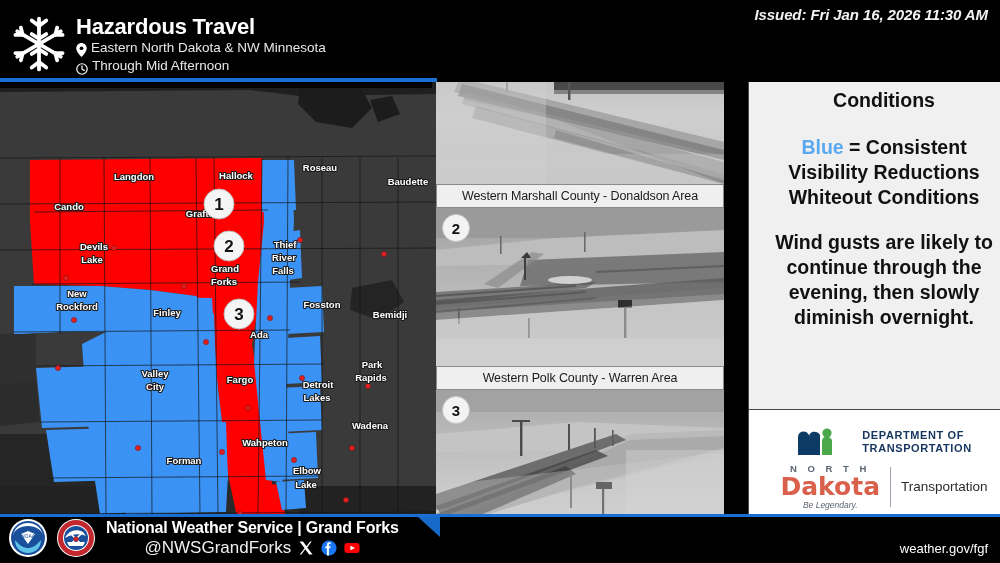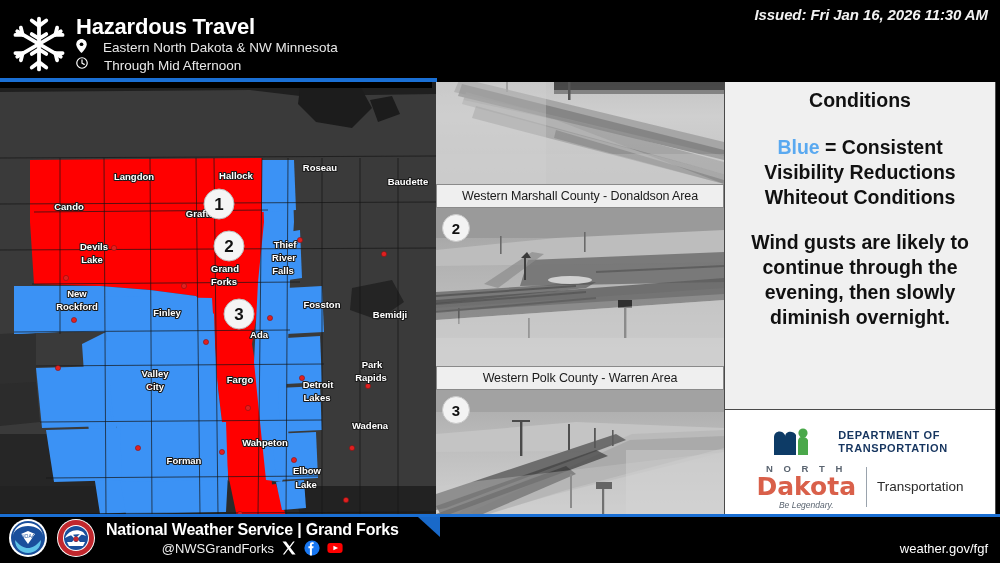--- a/index.html
+++ b/index.html
@@ -35,21 +35,21 @@
     flex: 0 0 auto;
     display: flex; align-items: center; justify-content: center;
   }
   #header-text { padding-top: 2px; }
   #title-main {
     font-size: 22px; font-weight: bold; color: #ffffff;
     letter-spacing: -0.2px; line-height: 24px;
   }
   .subline {
     font-size: 13.5px; color: #e8e8e8;
-    line-height: 18px; display: flex; align-items: flex-start; gap: 16px;
+    line-height: 18px; display: flex; align-items: flex-end; gap: 4px;
     white-space: nowrap;
   }
   .sub-ico { flex: 0 0 auto; display:inline-flex; }
   #issued {
     position: absolute; right: 12px; top: 6px;
     font-size: 15px; font-style: italic; color: #f2f2f2;
     font-weight: bold; letter-spacing: -0.1px;
   }
 
   
@@ -121,20 +121,21 @@
   #cam-accent-left {
     position: absolute; left: 434px; top: 31px;
     width: 3px; height: 32px; background: #1a6fd4; z-index: 20;
   }
 
   
   #right-panel {
     position: absolute; left: 724px; top: 36px;
     width: 272px; height: 498px;
     z-index: 12;
+    padding-left: 24px;
   }
   #legend-box {
     width: 272px; height: 374px;
     background: #f0f0f0;
     border: 1px solid #4a4a4a;
     padding: 26px 14px 10px 14px;
     text-align: center;
   }
   .legend-line {
     font-size: 19.5px; font-weight: bold; color: #111111;
@@ -194,21 +195,21 @@
   .seal { width: 40px; height: 40px; flex: 0 0 auto; }
   #nws-text-block { padding-left: 2px; }
   #nws-name {
     font-size: 16px; font-weight: bold; color: #ffffff;
     line-height: 19px; letter-spacing: -0.2px;
   }
   #nws-handle-row {
     display: flex; align-items: center; gap: 7px;
     justify-content: center; margin-top: 1px;
   }
-  #nws-handle { font-size: 13px; color: #f0f0f0; }
+  #nws-handle { font-size: 17px; color: #f0f0f0; }
   .soc { width: 16px; height: 16px; flex:0 0 auto; }
   #weather-url {
     position: absolute; right: 12px; bottom: 7px;
     font-size: 13px; color: #ffffff;
   }
   
   #footer-notch {
     position: absolute; left: 418px; top: 3px;
     width: 22px; height: 20px;
     background: #1a6fd4;

